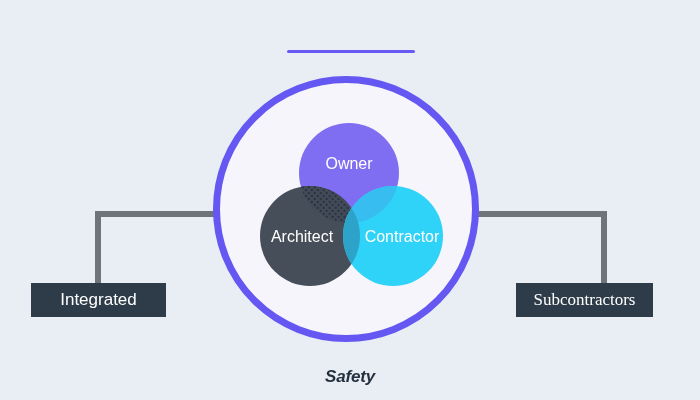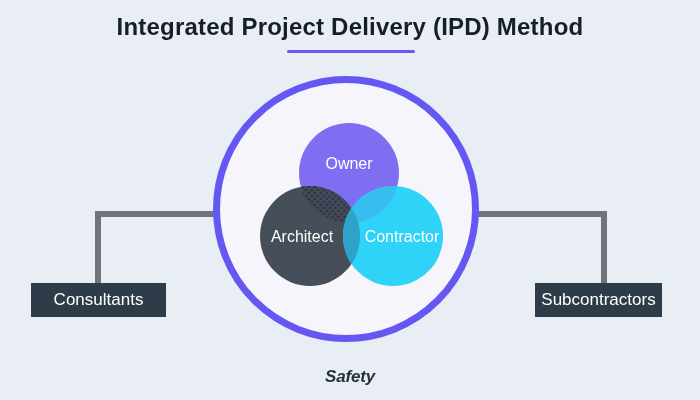--- a/index.html
+++ b/index.html
@@ -30,41 +30,40 @@
   .venn-svg text {
     fill:#ffffff; font-size:16px;
     font-family:"Liberation Sans", sans-serif;
   }
   .label-box {
     position:absolute; top:283px; height:34px; z-index:4;
     background:#2e3c49; color:#ffffff; font-size:17px;
     display:flex; align-items:center; justify-content:center;
   }
   .label-box.left  { left:31px;  width:135px; }
-  .label-box.right { left:535px; width:127px; }
+  .label-box.right { left:516px; width:137px;font-family:Liberation Serif, serif; }
   .footer {
     position:absolute; top:367px; left:0; width:700px;
     display:flex; justify-content:center; align-items:baseline;
     color:#25313f; font-weight:700; font-style:italic;
     font-size:17px; letter-spacing:-0.2px;
   }
   .culture-wrap { position:relative; display:inline-block; }
   .logo-underline {
     position:absolute; left:-4px; right:1px; bottom:-2px; height:3px;
     border-radius:2px;
     background:linear-gradient(to right,
       #6a5af5 0 36%, #2fb7f2 36% 66%, #f4c62d 66% 100%);
   }
 </style>
 </head>
 <body>
 
 <div class="canvas">
 
-  <h1 class="title">Integrated Project Delivery (IPD) Method</h1>
   <div class="title-underline"></div>
 
   <div class="connector left-h"></div>
   <div class="connector left-v"></div>
   <div class="connector right-h"></div>
   <div class="connector right-v"></div>
 
   <div class="outer-circle"></div>
 
   <svg class="venn-svg" width="700" height="400" viewBox="0 0 700 400">
@@ -87,21 +86,21 @@
     <circle cx="393" cy="236" r="50" fill="#2fd3f8"></circle>
     <circle cx="393" cy="236" r="50" clip-path="url(#clipOwner)" fill="#38bdf0"></circle>
     <circle cx="393" cy="236" r="50" clip-path="url(#clipArchitect)" fill="#2da3c9"></circle>
 
     <text x="349" y="169" text-anchor="middle">Owner</text>
     <text x="302" y="242" text-anchor="middle">Architect</text>
     <text x="402" y="242" text-anchor="middle">Contractor</text>
   </svg>
 
   <div class="label-box left">
-    <span>Consultants</span>
+    <span>Integrated</span>
   </div>
   <div class="label-box right">
     <span>Subcontractors</span>
   </div>
 
   <div class="footer">
     <span>Safety</span>
   </div>
 
 </div>

